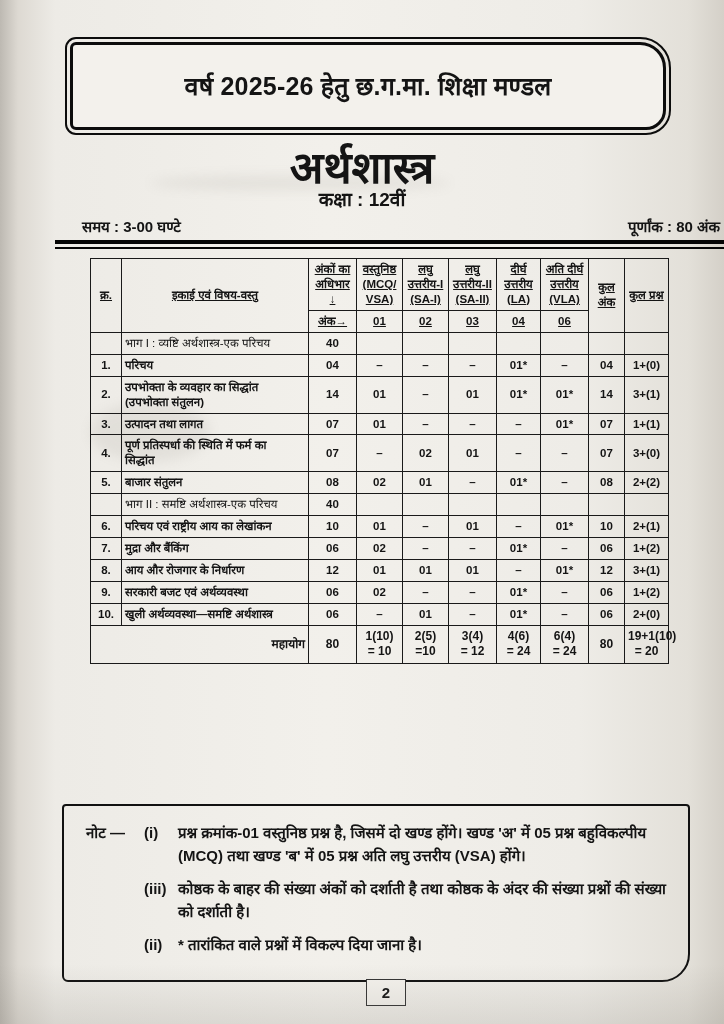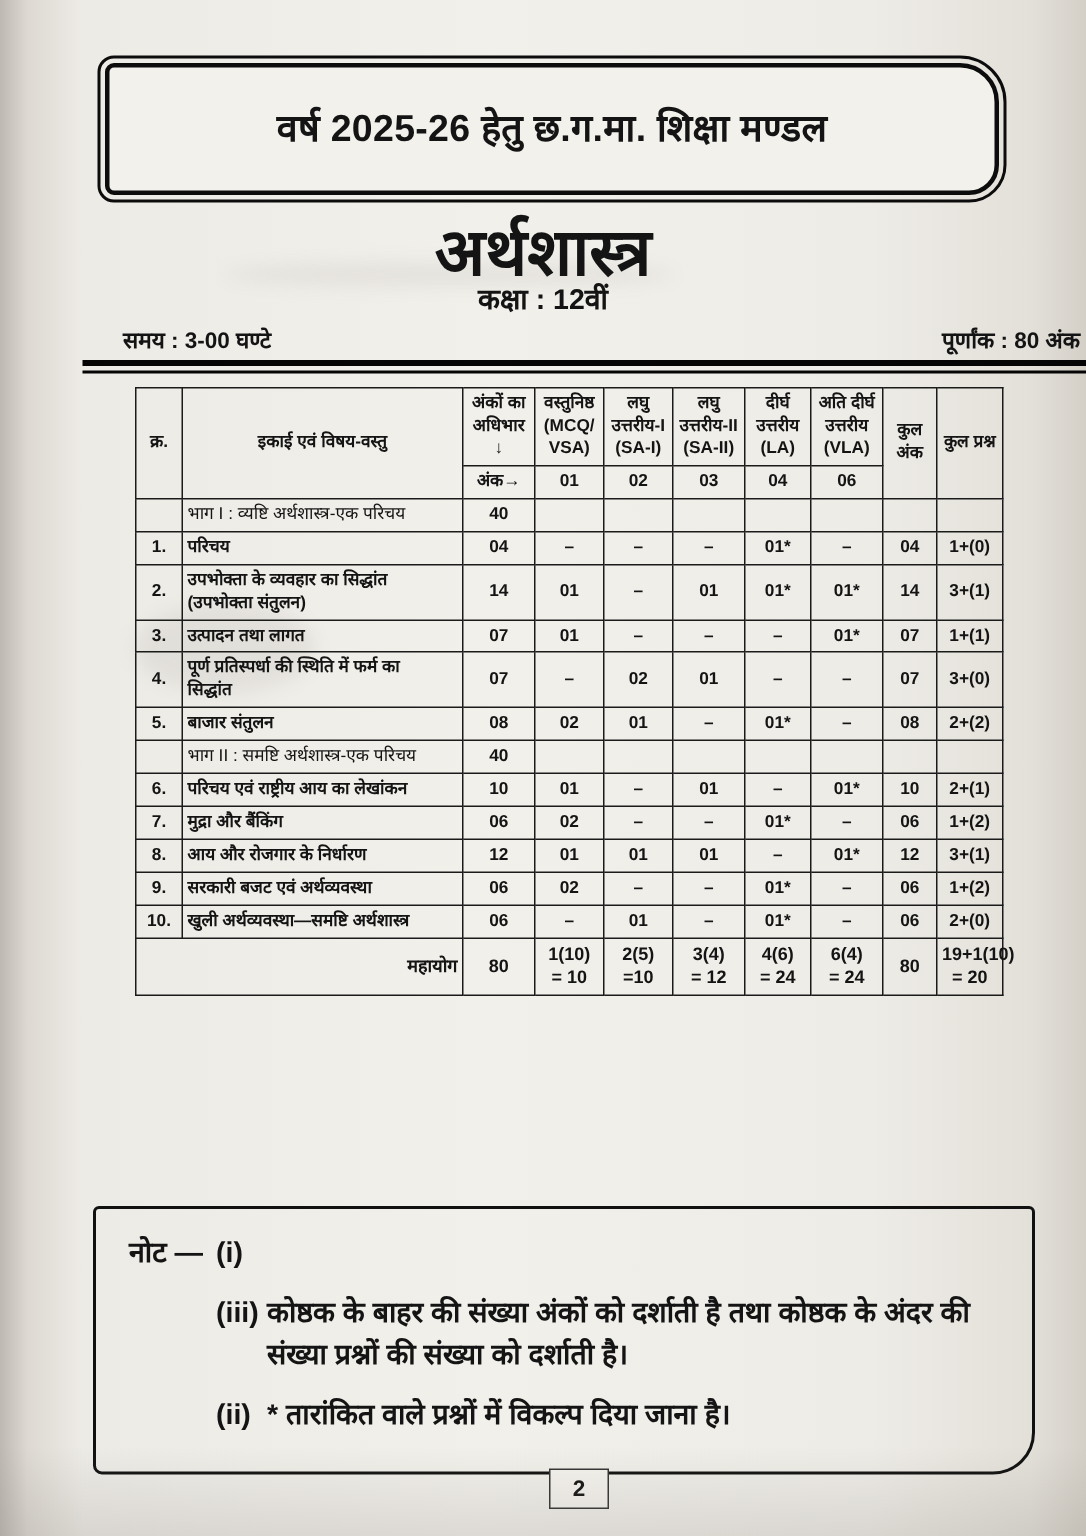--- a/index.html
+++ b/index.html
@@ -50,37 +50,37 @@
     border-top:4px solid #050505; border-bottom:2px solid #050505;
   }
 
   
   .table-wrap { position:absolute; left:90px; top:258px; width:578px; }
   table.blueprint { width:100%; border-collapse:collapse; table-layout:fixed; }
   table.blueprint th, table.blueprint td {
     border:1.4px solid #1a1a1a; font-weight:700;
     font-size:11.5px; line-height:1.3; padding:3px 3px; vertical-align:middle;
   }
-  table.blueprint thead th { text-align:center; }
+  table.blueprint thead th { text-align:center;text-decoration:underline; }
   th.weight-head, th.type-head { font-size:11px; }
   td.sno  { text-align:center; font-size:12px; }
   td.unit { text-align:left; padding-left:6px; white-space:pre-line; font-size:12px; }
   td.num  { text-align:center; font-size:12px; white-space:pre-line; }
   tr.part-row td.unit { font-weight:400; }
   tr.total-row td { font-size:12px; }
   td.total-label { text-align:right; padding-right:10px; font-weight:800; font-size:13px;margin-top:40px; }
   .arrow-cell { font-size:11.5px; }
 
   
   .notes-box {
     position:absolute; left:62px; top:804px; width:628px; min-height:160px;
     border:2px solid #111; border-radius:4px 4px 28px 6px;
     padding:16px 14px 12px 22px; background:transparent;
   }
-  .note-item { display:flex; margin-bottom:11px; font-size:19px; font-weight:700; line-height:1.5; }
+  .note-item { display:flex; margin-bottom:11px; font-size:15px; font-weight:700; line-height:1.5; }
   .note-label { min-width:58px; font-weight:800; white-space:nowrap; }
   .note-num { min-width:34px; text-align:left; }
   .note-item .note-text { flex:1; }
   .note-first .note-num { min-width:34px; }
 
   
   .page-num-box {
     position:absolute; left:366px; top:979px; width:40px; height:27px;
     border:1.6px solid #333; background:#f5f3ee;
     display:flex; align-items:center; justify-content:center;
@@ -314,20 +314,21 @@
 = 20</td>
           </tr>
         </tbody>
     </table>
   </div>
 
   <div class="notes-box">
     <div class="note-item note-first">
       <span class="note-label">नोट —</span>
       <span class="note-num">(i)</span>
+      <span class="note-text">प्रश्न क्रमांक-01 वस्तुनिष्ठ प्रश्न है, जिसमें दो खण्ड होंगे। खण्ड 'अ' में 05 प्रश्न बहुविकल्पीय (MCQ) तथा खण्ड 'ब' में 05 प्रश्न अति लघु उत्तरीय (VSA) होंगे।</span>
     </div>
     <div class="note-item">
       <span class="note-label"></span>
       <span class="note-num">(iii)</span>
       <span class="note-text">कोष्ठक के बाहर की संख्या अंकों को दर्शाती है तथा कोष्ठक के अंदर की संख्या प्रश्नों की संख्या को दर्शाती है।</span>
     </div>
     <div class="note-item">
       <span class="note-label"></span>
       <span class="note-num">(ii)</span>
       <span class="note-text">* तारांकित वाले प्रश्नों में विकल्प दिया जाना है।</span>

